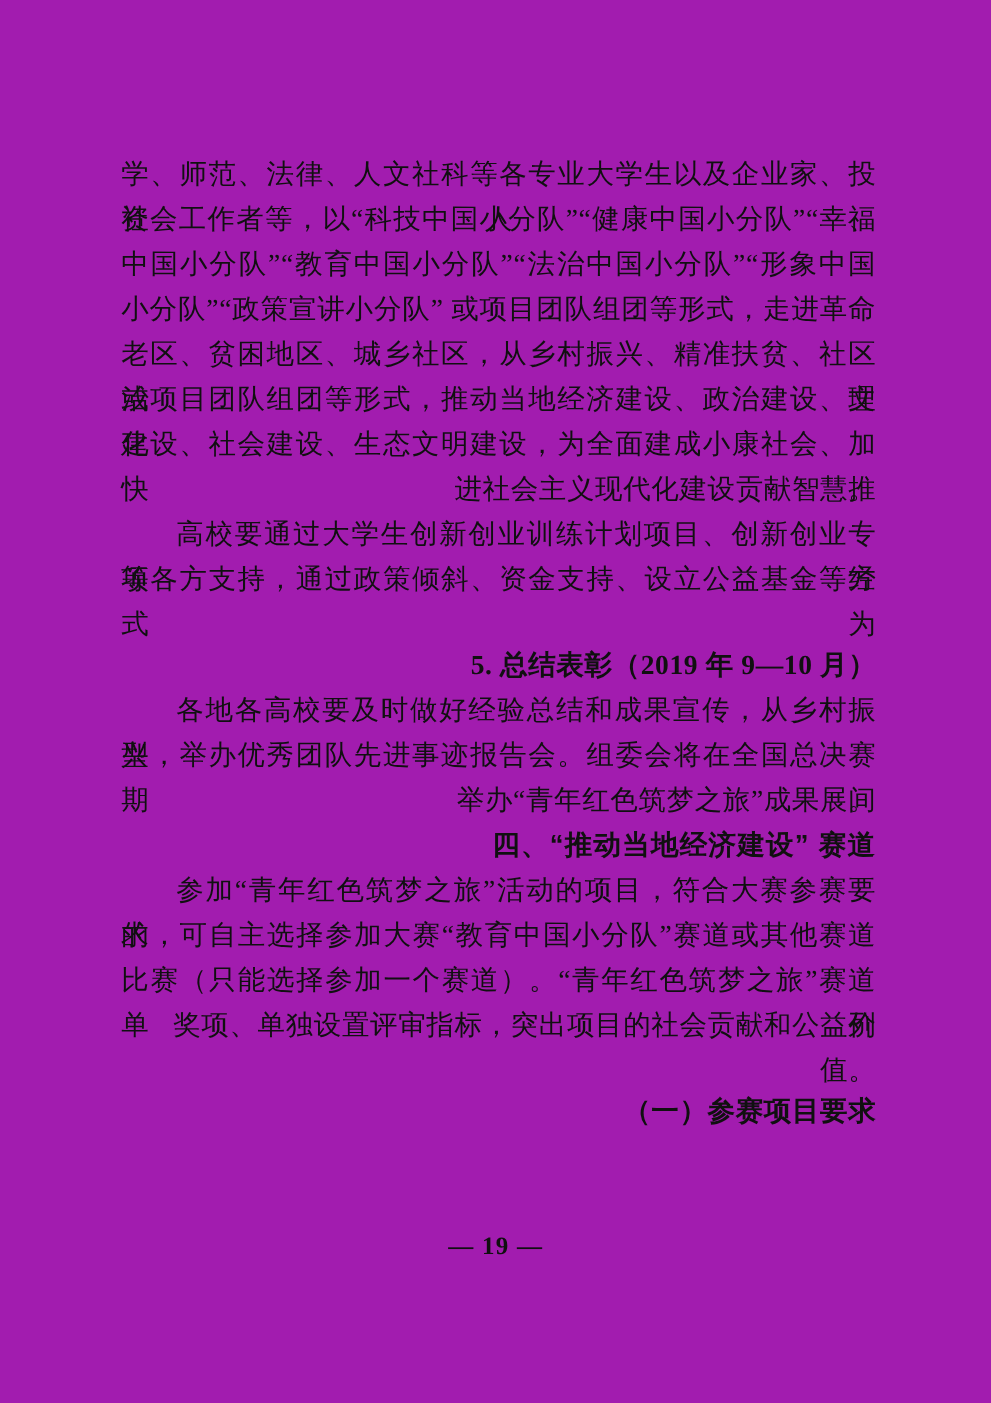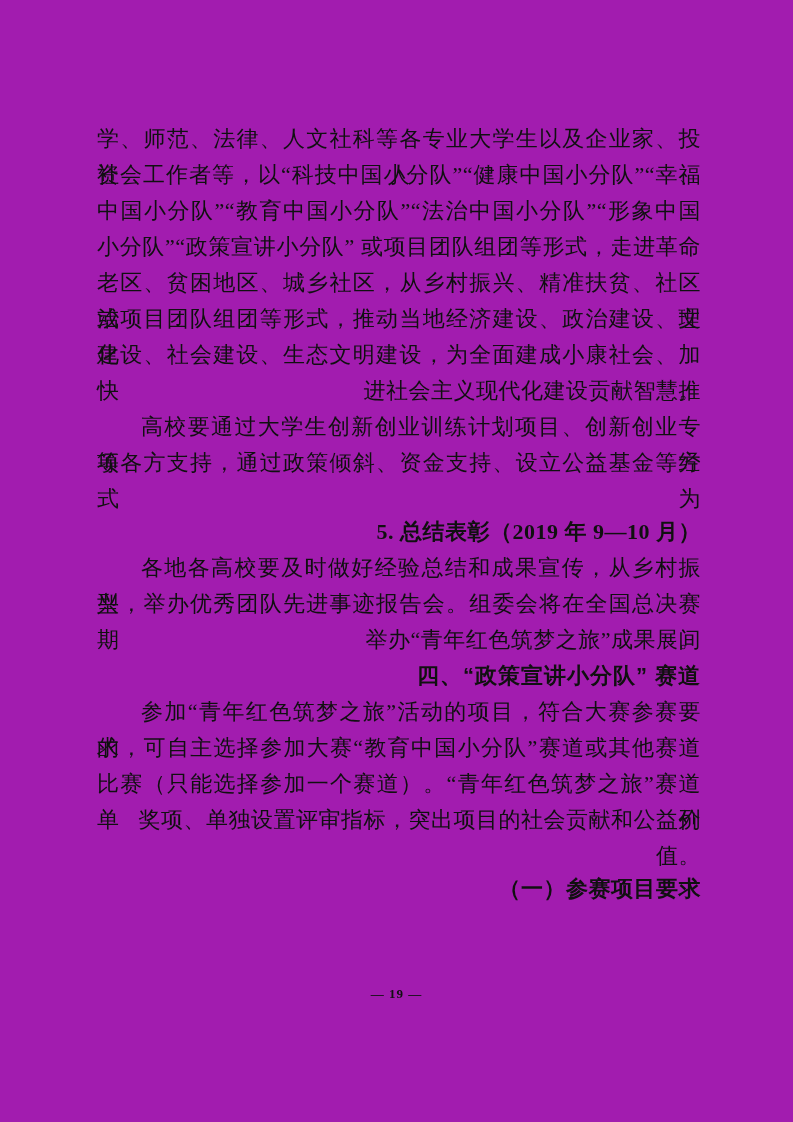--- a/index.html
+++ b/index.html
@@ -50,21 +50,21 @@
     font-weight: bold;
     font-family: "Liberation Sans", "DejaVu Sans", sans-serif;
     letter-spacing: 1px;
   }
   .page-number {
     position: absolute;
     top: 986px;
     left: 0;
     width: 793px;
     text-align: center;
-    font-size: 13px;
+    font-size: 20px;
     font-weight: bold;
     font-family: "Liberation Serif", "DejaVu Serif", serif;
     color: #101010;
     letter-spacing: 1px;
   }
 </style>
 </head>
 <body>
 
 <div class="page">
@@ -76,21 +76,21 @@
     <div class="ln j">老区、贫困地区、城乡社区，从乡村振兴、精准扶贫、社区治理</div>
     <div class="ln j">或项目团队组团等形式，推动当地经济建设、政治建设、文化</div>
     <div class="ln j">建设、社会建设、生态文明建设，为全面建成小康社会、加快推</div>
     <div class="ln">进社会主义现代化建设贡献智慧。</div>
     <div class="ln j ind">高校要通过大学生创新创业训练计划项目、创新创业专项经</div>
     <div class="ln j">等各方支持，通过政策倾斜、资金支持、设立公益基金等方式为</div>
     <div class="ln ind h-kai">5. 总结表彰（2019 年 9—10 月）</div>
     <div class="ln j ind">各地各高校要及时做好经验总结和成果宣传，从乡村振兴</div>
     <div class="ln j">型，举办优秀团队先进事迹报告会。组委会将在全国总决赛期间</div>
     <div class="ln">举办“青年红色筑梦之旅”成果展。</div>
-    <div class="ln ind h-hei">四、“政策宣讲小分队” 赛道</div>
+    <div class="ln ind h-hei">四、“推动当地经济建设” 赛道</div>
     <div class="ln j ind">参加“青年红色筑梦之旅”活动的项目，符合大赛参赛要求</div>
     <div class="ln j">的，可自主选择参加大赛“教育中国小分队”赛道或其他赛道</div>
     <div class="ln j">比赛（只能选择参加一个赛道）。“青年红色筑梦之旅”赛道单列</div>
     <div class="ln">奖项、单独设置评审指标，突出项目的社会贡献和公益价值。</div>
     <div class="ln ind h-kai">（一）参赛项目要求</div>
   </div>
   <div class="page-number">— 19 —</div>
 </div>
 
 </body></html>

